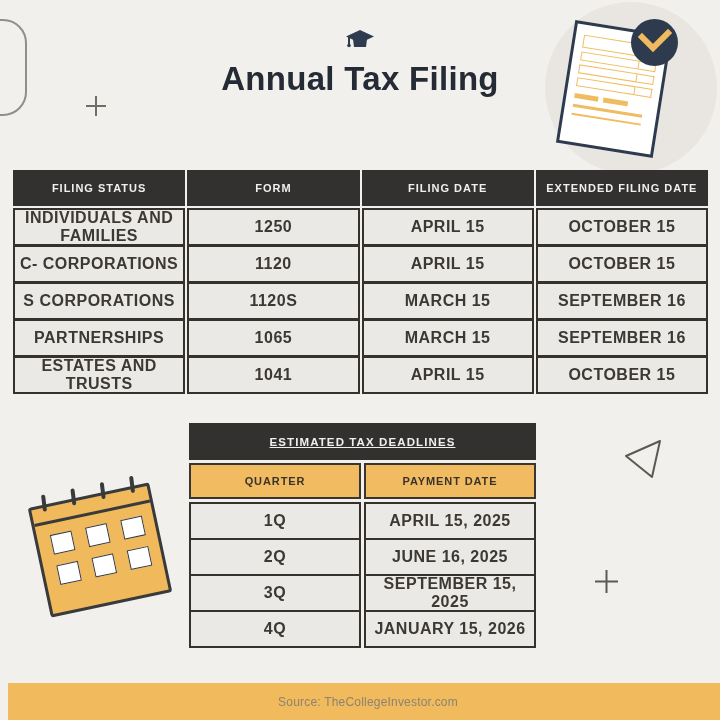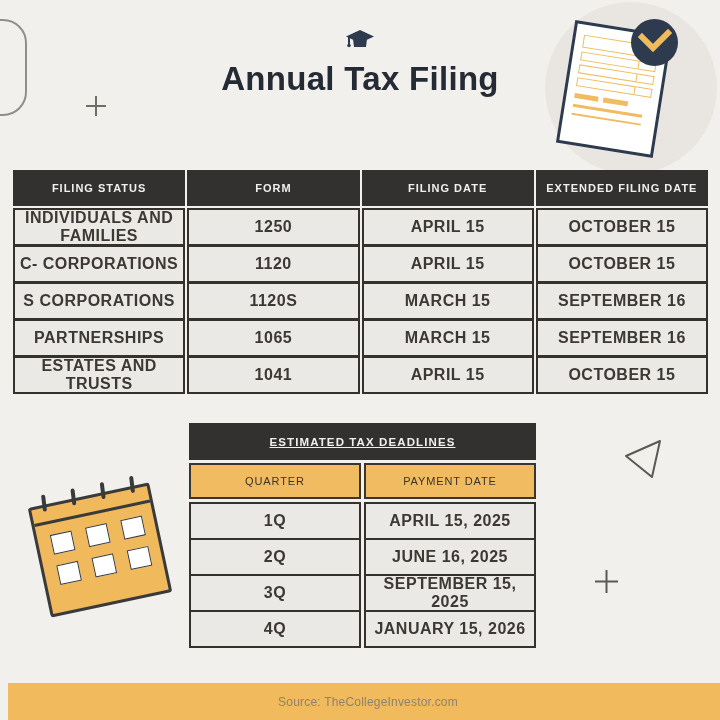--- a/index.html
+++ b/index.html
@@ -101,21 +101,21 @@
     display:grid; grid-template-columns:1fr 1fr;
     grid-template-rows:37px 36px repeat(4,33px); gap:3px;
   }
   .est-title {
     grid-column:1 / span 2; background:#333130; color:#F0EFED;
     font-size:11.5px; font-weight:700; letter-spacing:1.1px;
     display:flex; align-items:center; justify-content:center;text-decoration:underline;
   }
   .est-th {
     background:#F1BC61; border:2px solid #3A3531; color:#3A332A;
-    font-size:11px; font-weight:400; letter-spacing:0.9px;
+    font-size:11px; font-weight:700; letter-spacing:0.9px;
     display:flex; align-items:center; justify-content:center;
   }
 
   
   .footer {
     position:absolute; left:0; top:683px; width:720px; height:37px;
     background:#F1BA5C; display:flex; align-items:center; justify-content:center;
     font-size:12px; color:#8C8373; letter-spacing:0.2px;margin-left:8px;
   }
 </style>

